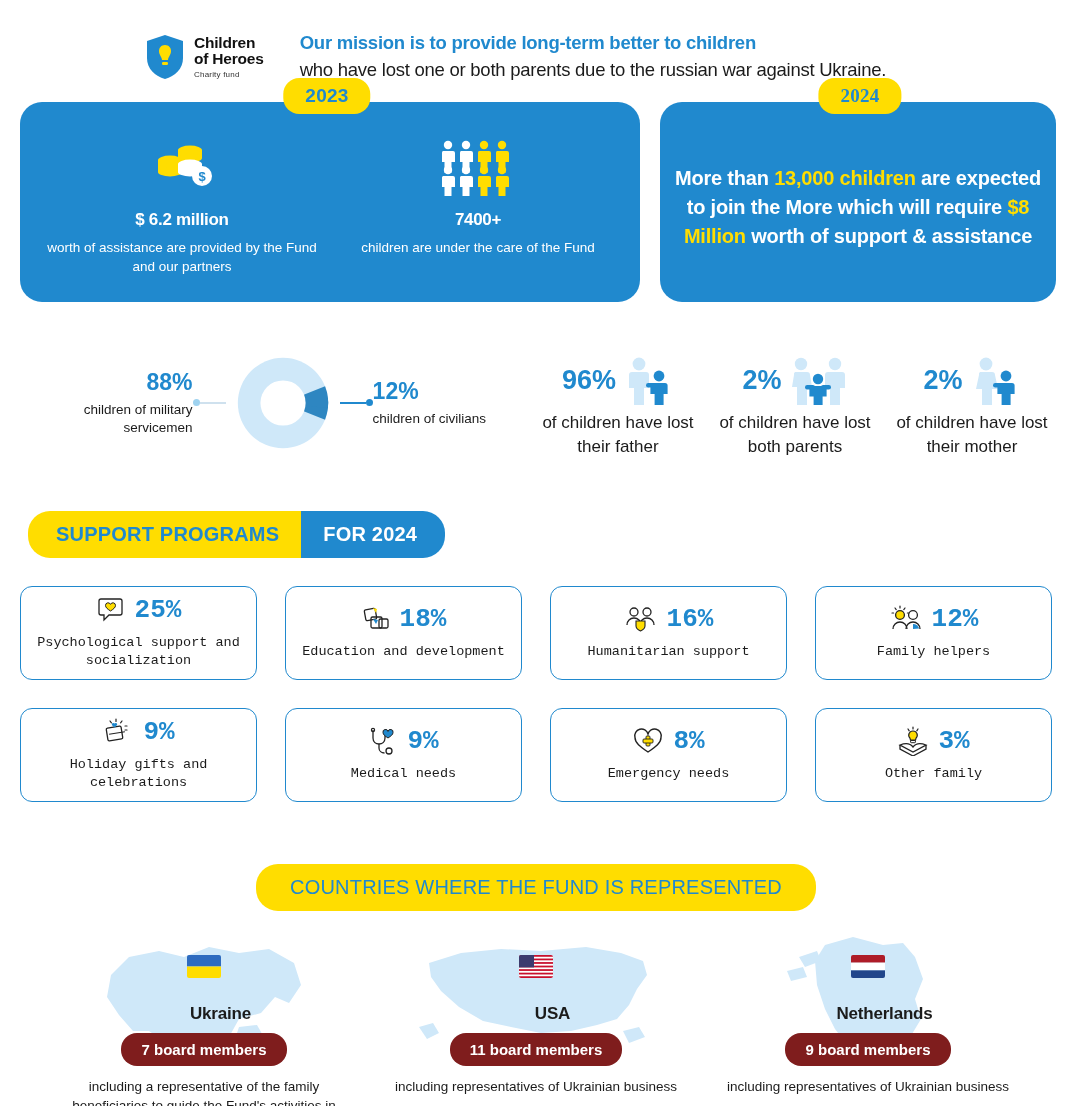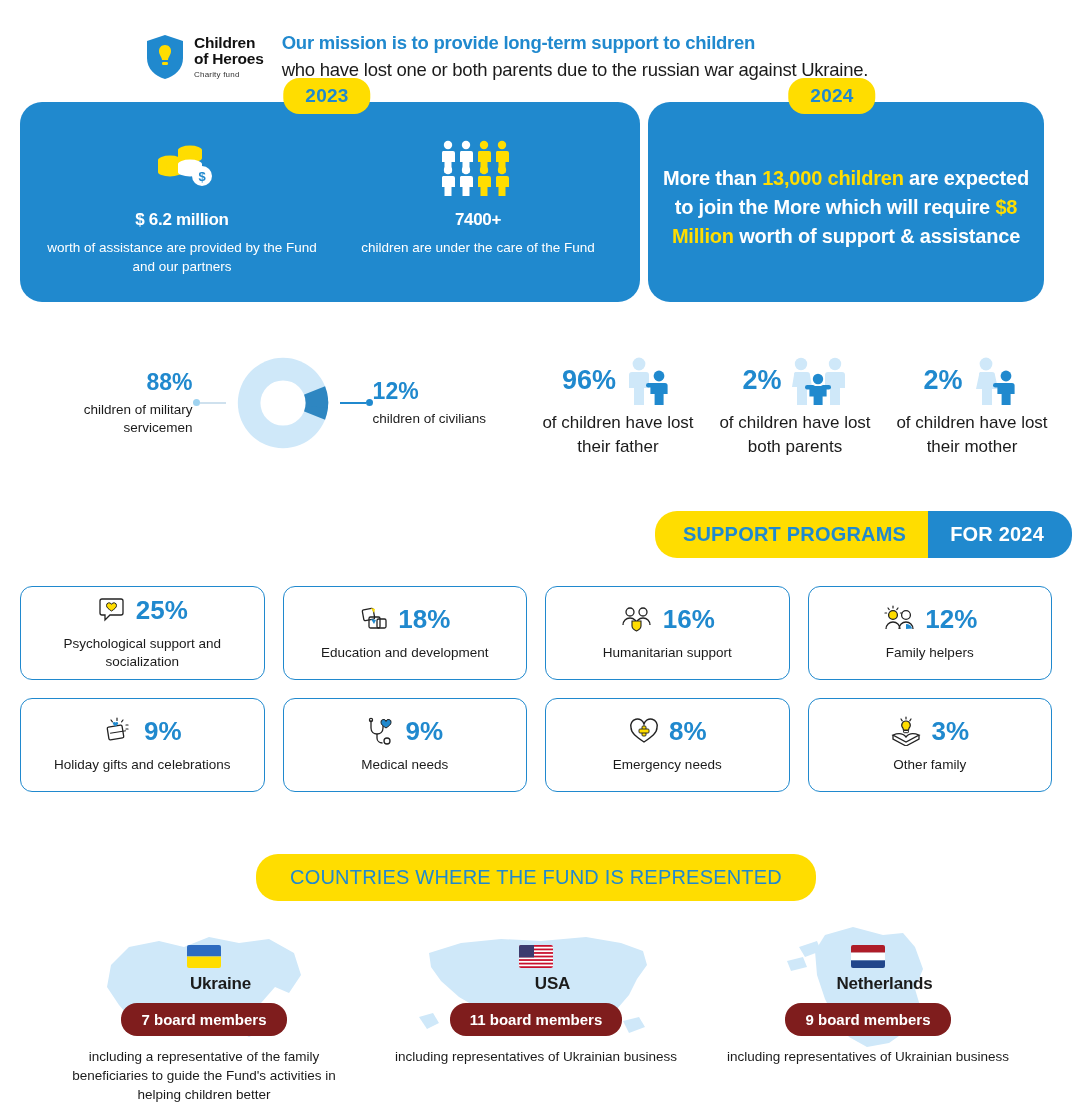--- a/index.html
+++ b/index.html
@@ -7,52 +7,52 @@
     width: 1072px;
     height: 1106px;
     background: #ffffff;
     font-family: "Liberation Sans", sans-serif;
     color: #1b1b1b;
     overflow: hidden;
   }
   .page { position: relative; width: 1072px; height: 1106px; }
 
   
-  .header { display: flex; align-items: center; padding: 30px 0 0 145px; }
+  .header { display: flex; align-items: center; gap: 18px; padding: 30px 0 0 145px; }
   .logo-wrap { display: flex; align-items: center; gap: 9px; }
   .shield { width: 40px; height: 46px; flex: none; }
   .logo-text { line-height: 1.06; }
   .logo-text .l1, .logo-text .l2 {
     font-size: 15.5px; font-weight: 700; color: #111; letter-spacing: -0.2px;
   }
   .logo-text .l3 { font-size: 8px; color: #333; letter-spacing: .2px; margin-top: 3px; }
   .mission { margin-left: 18px; }
   .mission .m1 {
     color: #2089CE; font-weight: 700; font-size: 18.5px; letter-spacing: -0.25px;
     line-height: 1.45;
   }
   .mission .m2 {
     color: #1b1b1b; font-size: 18.5px; letter-spacing: -0.25px; line-height: 1.45;
   }
 
   
-  .years { display: flex; gap: 8px; padding: 18px 4px 0 20px; }
+  .years { display: flex; gap: 20px; padding: 18px 4px 0 20px; }
   .panel {
     position: relative; background: #2089CE; border-radius: 22px;
     padding: 38px 14px 26px 14px;
   }
   .panel.p2023 { width: 620px; }
   .panel.p2024 { width: 396px; display: flex; align-items: center; justify-content: center; }
   .year-badge {
     position: absolute; top: -24px; left: 50%; transform: translateX(-50%);
     background: #FFDD00; color: #2089CE; font-weight: 800; font-size: 19px;
     padding: 7px 22px; border-radius: 16px; letter-spacing: .3px;
   }
   .p2023 .year-badge { left: 307px; }
-  .p2024 .year-badge { left: 184px; }
+  .p2024 .year-badge { left: 200px; font-family: Liberation Serif, serif; }
 
   .stats { display: flex; }
   .stat { flex: 1; text-align: center; padding: 0 8px; }
   .stat .icon { height: 56px; display: flex; align-items: flex-end; justify-content: center; margin-bottom: 14px; }
   .stat .big { color: #fff; font-weight: 800; font-size: 17px; letter-spacing: -0.3px; margin-bottom: 8px; }
   .stat .small { color: #fff; font-size: 13.5px; line-height: 1.42; }
 
   .p2024-text {
     color: #fff; font-weight: 800; font-size: 20px; line-height: 1.45;
     text-align: center; letter-spacing: -0.2px;
@@ -73,49 +73,49 @@
   .lead.r .dot { background: #2089CE; }
   .lead.r .line { background: #2089CE; }
 
   .family-block { display: flex; flex: 1; justify-content: space-between; padding-left: 18px; padding-top: 6px;}
   .fam { text-align: center; width: 160px; }
   .fam .top { display: flex; align-items: center; justify-content: center; gap: 6px; height: 56px; }
   .fam .pct { color: #2089CE; font-weight: 800; font-size: 27px; }
   .fam .cap { font-size: 17px; line-height: 1.4; margin-top: 2px; }
 
   
-  .banner-wrap { display: flex; justify-content: flex-end; margin-top: 52px; }
+  .banner-wrap { display: flex; justify-content: flex-start; margin-top: 52px; margin-left: 28px; }
   .banner { display: flex; border-radius: 22px; overflow: hidden; }
   .banner .yellow { background: #FFDD00; color: #2089CE; font-weight: 800; font-size: 20px;
     padding: 12px 22px 12px 28px; letter-spacing: .2px; }
   .banner .blue { background: #2089CE; color: #fff; font-weight: 800; font-size: 20px;
     padding: 12px 28px 12px 22px; letter-spacing: .2px; }
 
   .banner-full-wrap { display: flex; justify-content: center; margin-top: 62px; }
   .banner-full { background: #FFDD00; color: #2089CE; font-weight: 400; font-size: 20px;
     padding: 12px 34px; border-radius: 22px; letter-spacing: .2px; }
 
   
-  .cards { display: grid; grid-template-columns: repeat(4, 1fr); gap: 18px; padding: 28px 20px 0 20px; }
+  .cards { display: grid; grid-template-columns: repeat(4, 1fr); gap: 28px; padding: 28px 20px 0 20px; font-family: Liberation Mono, monospace; }
   .card {
     border: 1.4px solid #2089CE; border-radius: 12px; height: 94px;
     display: flex; flex-direction: column; align-items: center; justify-content: center;
     padding: 8px 10px; text-align: center;
   }
   .card .row { display: flex; align-items: center; gap: 9px; }
   .card .pct { color: #2089CE; font-weight: 800; font-size: 26px; }
   .card .lab { font-size: 13.5px; line-height: 1.35; margin-top: 9px; }
 
   
   .countries { display: flex; justify-content: center; gap: 42px; padding: 22px 20px 0 20px; }
   .country { position: relative; width: 290px; display: flex; flex-direction: column; align-items: center; }
   .cmap { position: absolute; top: -6px; left: 50%; transform: translateX(-50%); z-index: 0; opacity: 1; }
   .cinner { position: relative; z-index: 1; display: flex; flex-direction: column; align-items: center; padding-top: 22px; }
   .flag { width: 34px; height: 23px; border-radius: 2px; overflow: hidden; display: block; }
-  .cname { font-weight: 800; font-size: 17px; margin-top: 6px; letter-spacing: -.2px; padding-left: 33px; }
+  .cname { font-weight: 800; font-size: 17px; margin-top: 26px; letter-spacing: -.2px; padding-left: 33px; }
   .pill { background: #7f1d1d; color: #fff; font-weight: 700; font-size: 15px;
     padding: 8px 20px; border-radius: 16px; margin-top: 9px; }
   .cnote { font-size: 13.5px; line-height: 1.42; text-align: center; margin-top: 11px; }
 </style>
 </head>
 <body>
 
 <div class="page">
 
   <div class="header">
@@ -125,21 +125,21 @@
         <path d="M20 11 c4 0 6 3 6 6 c0 4 -3 6 -3 9 l-6 0 c0 -3 -3 -5 -3 -9 c0 -3 2 -6 6 -6 z" fill="#FFDD00"></path>
         <rect x="17" y="28" width="6" height="3" rx="1.2" fill="#FFDD00"></rect>
       </svg>
       <div class="logo-text">
         <div class="l1">Children</div>
         <div class="l2">of Heroes</div>
         <div class="l3">Charity fund</div>
       </div>
     </div>
     <div class="mission">
-      <div class="m1">Our mission is to provide long-term support to children</div>
+      <div class="m1">Our mission is to provide long-term better to children</div>
       <div class="m2">who have lost one or both parents due to the russian war against Ukraine.</div>
     </div>
   </div>
 
   <div class="years">
 
     <div class="panel p2023">
       <div class="year-badge">2023</div>
       <div class="stats">
 

